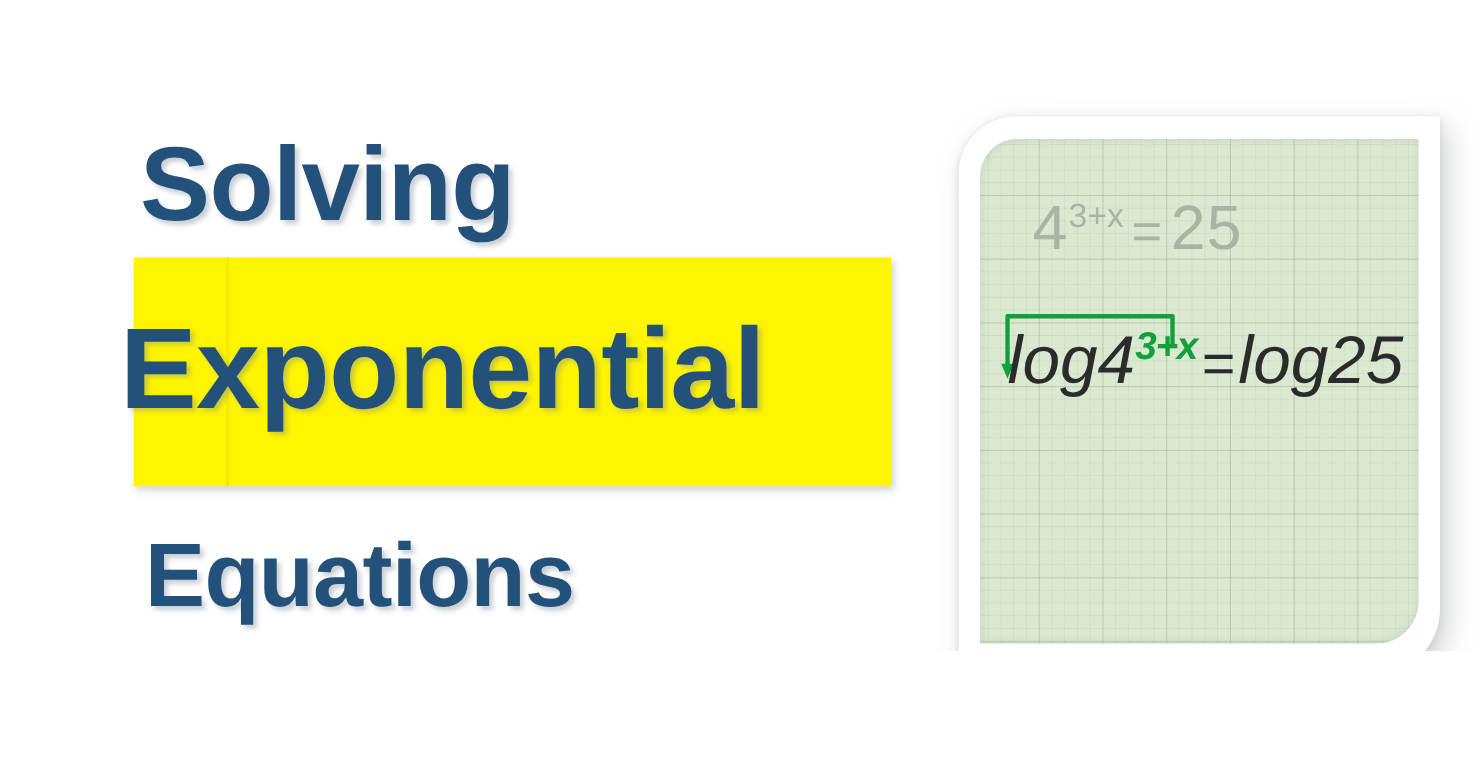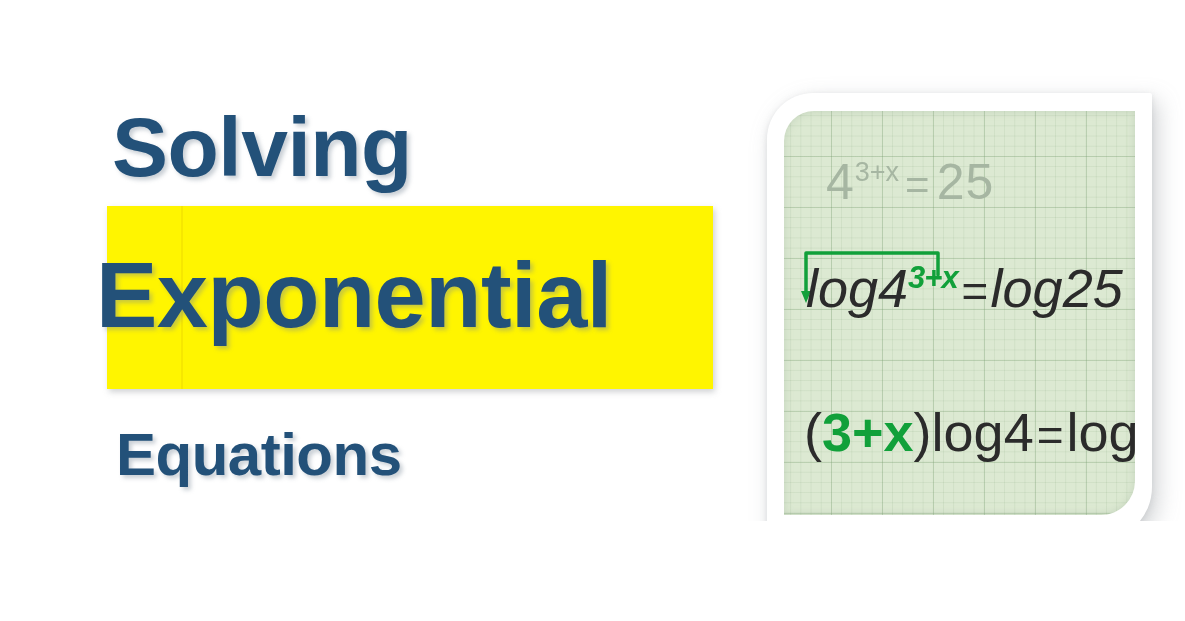--- a/index.html
+++ b/index.html
@@ -63,21 +63,21 @@
 
   #line-exponential {
     left: 96px;
     top: 249px;
     font-size: 92px;
   }
 
   #line-equations {
     left: 116px;
     top: 425px;
-    font-size: 60px;
+    font-size: 72px;
   }
 
   
   #math-card {
     position: absolute;
     left: 755px;
     top: 93px;
     width: 385px;
     height: 448px;
     background: #ffffff;
@@ -198,20 +198,17 @@
 
       <svg id="green-arrow" viewBox="0 0 180 70">
         <path d="M 6 56 L 6 14 L 138 14 L 138 36" fill="none" stroke="#11A03A" stroke-width="3.5" stroke-linecap="round" stroke-linejoin="round"></path>
         <path d="M 6 64 L 1 52 L 11 52 Z" fill="#11A03A"></path>
       </svg>
 
       <div class="hand" id="eq-line-2">
         <span>log</span><span>4</span><span class="sup">3+x</span><span class="eqsign">=</span><span>log</span><span>25</span>
       </div>
 
-      <div class="hand" id="eq-line-3">
-        <span>(</span><span class="grn">3+x</span><span>)</span><span>log</span><span>4</span><span class="eqsign">=</span><span>log</span>
-      </div>
 
     </div>
   </div>
 
 </div>
 
 </body></html>

